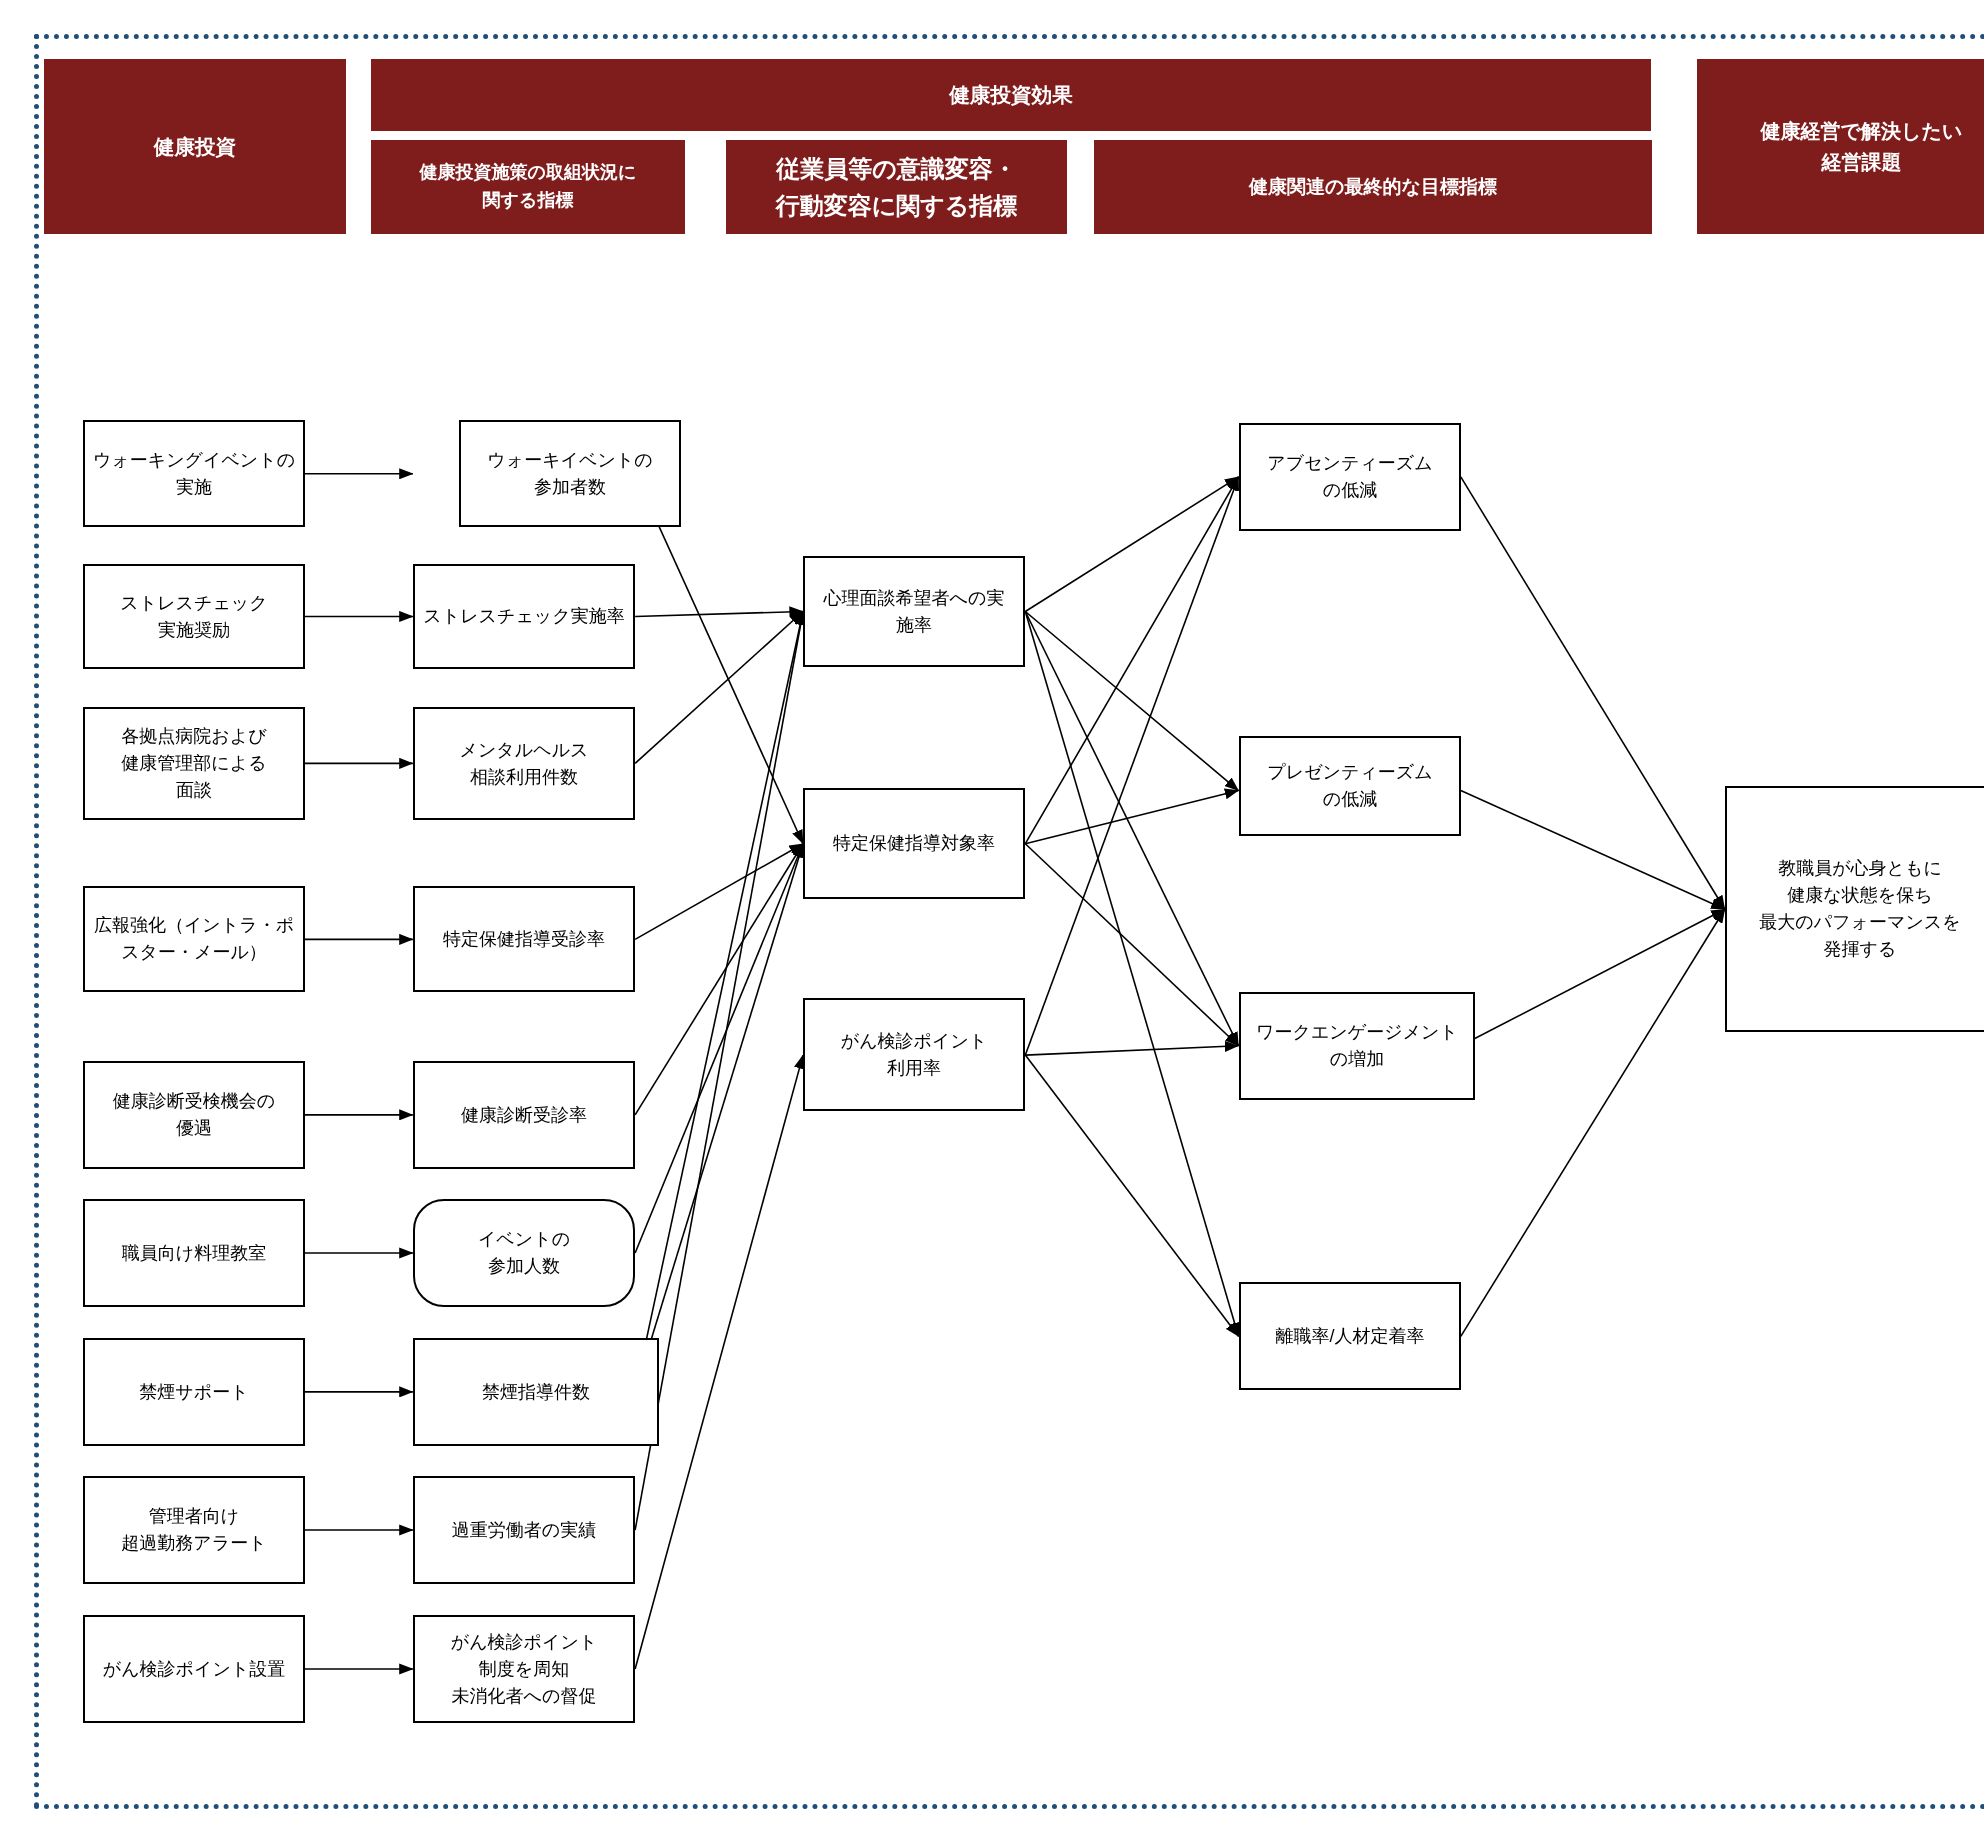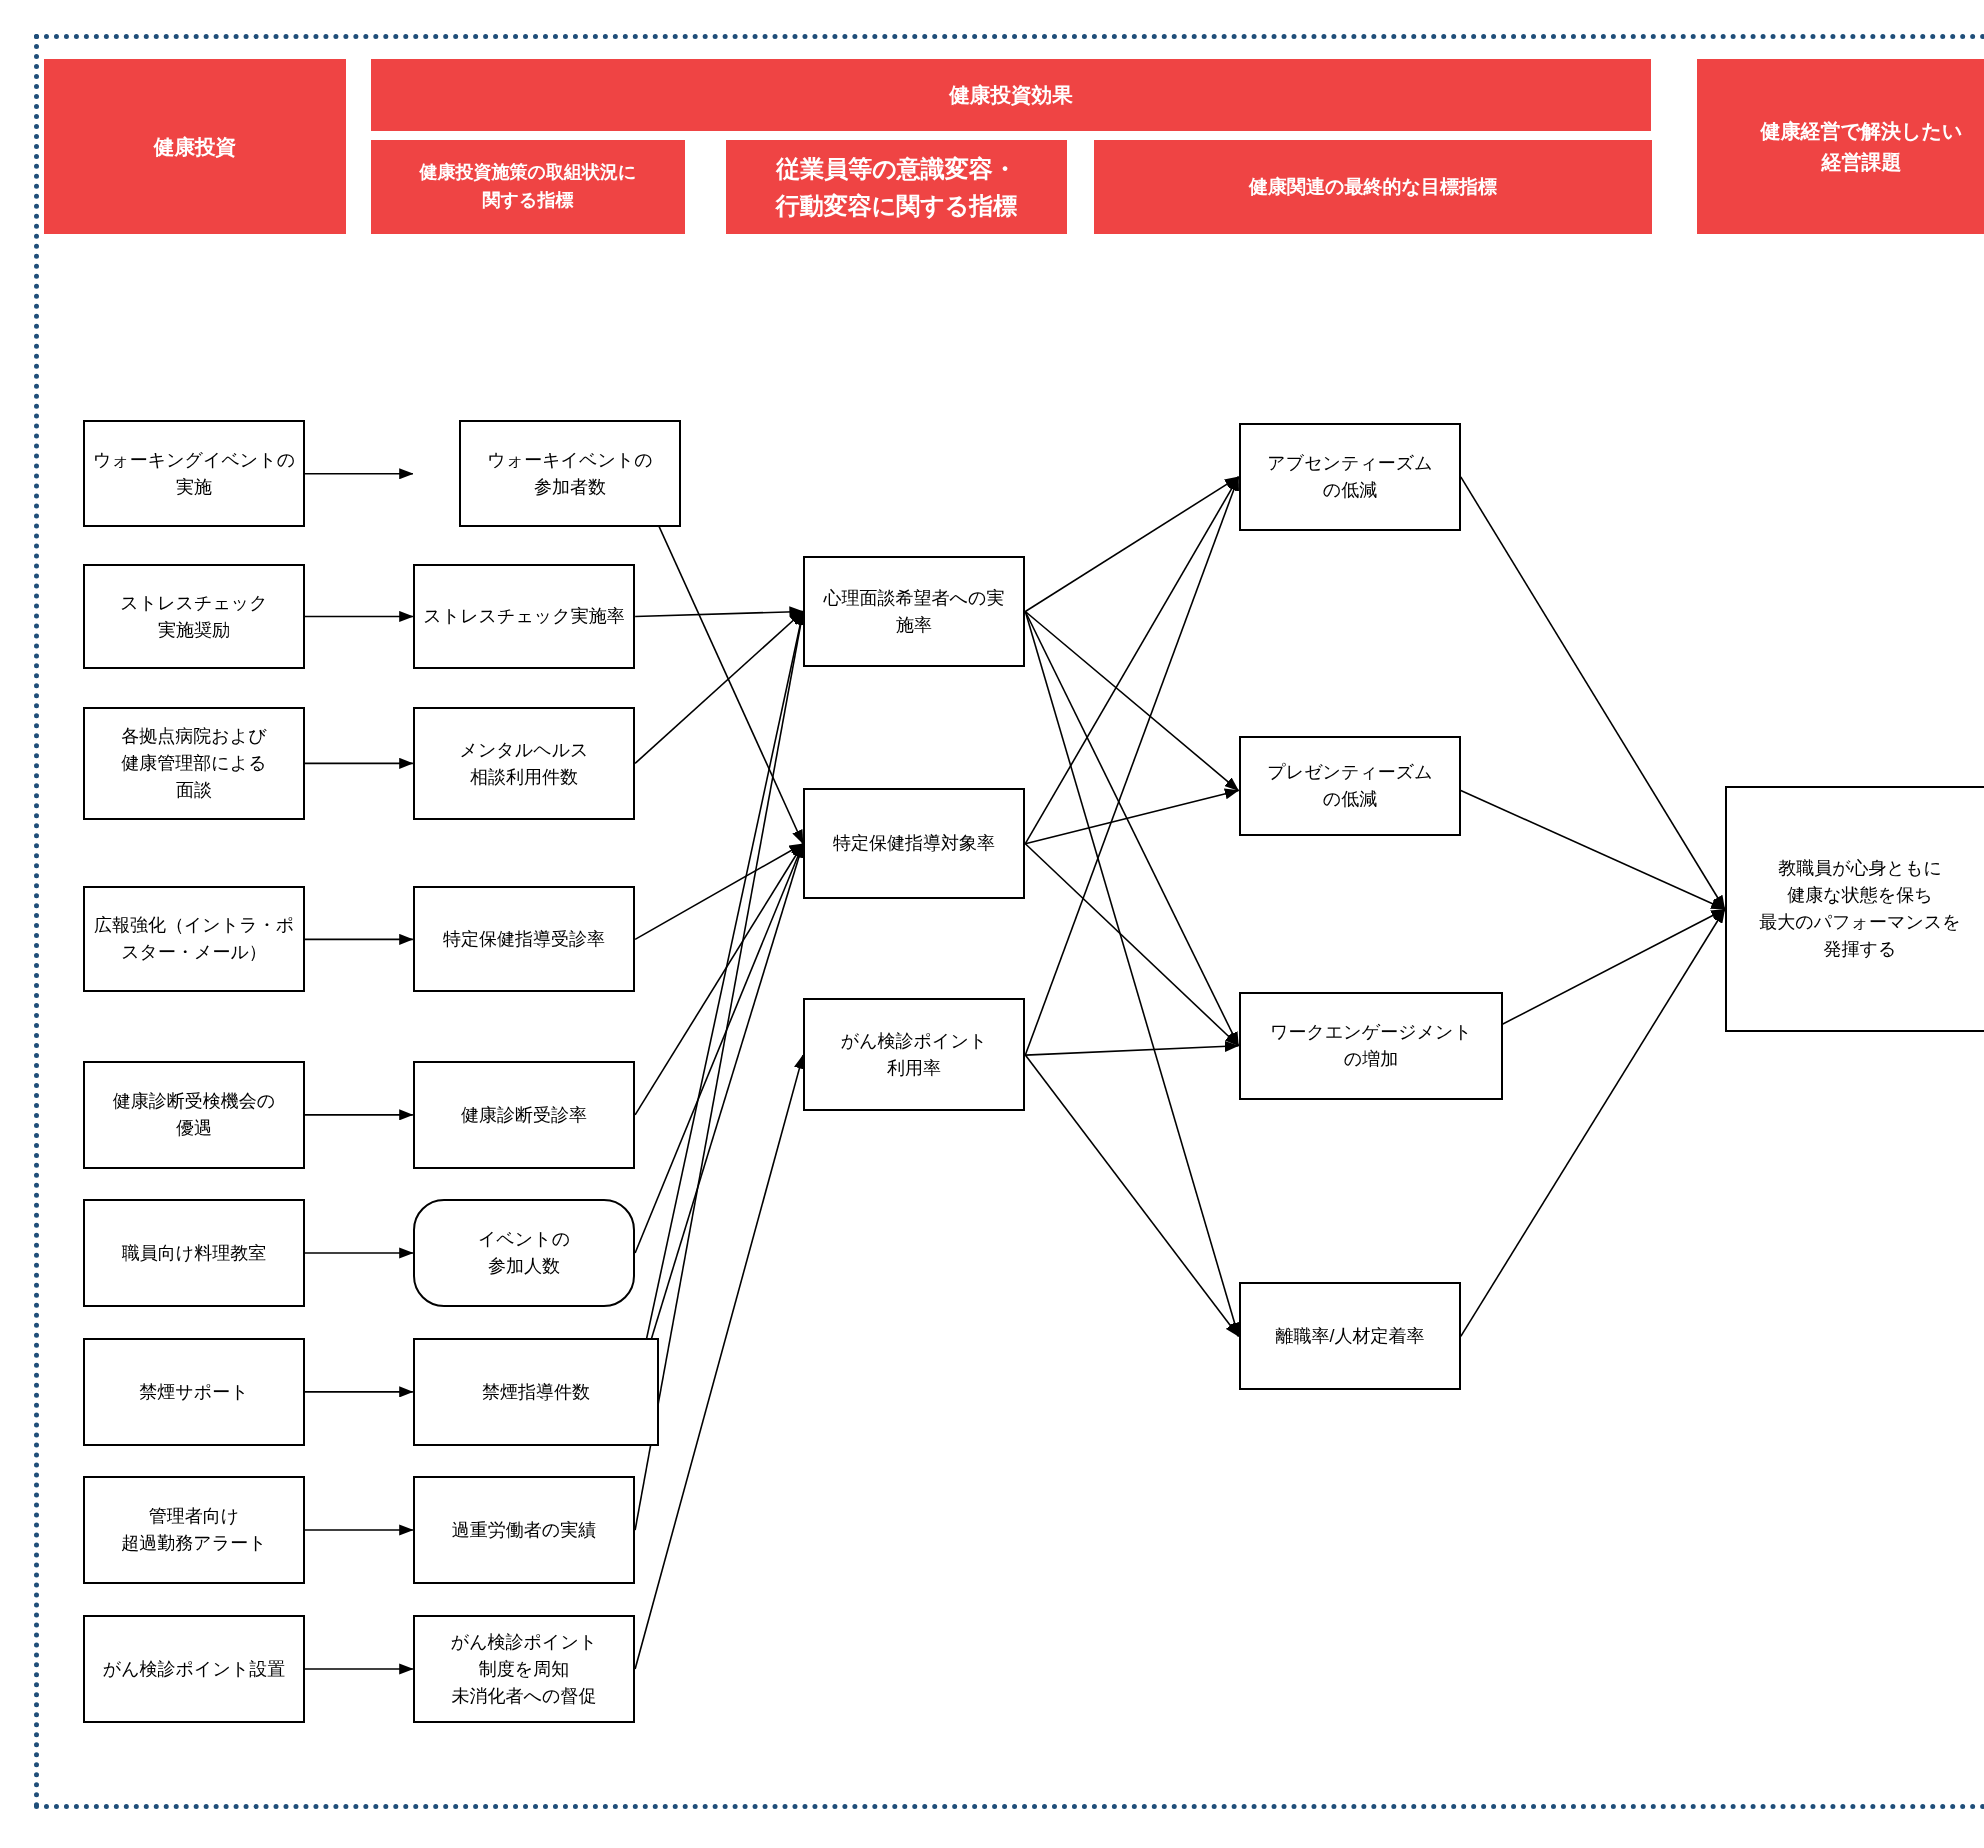--- a/index.html
+++ b/index.html
@@ -16,21 +16,21 @@
     position:absolute;
     left:34px;top:34px;
     width:2043px;height:1775px;
     border:5.6px dotted #1f4e79;
     box-sizing:border-box;
     pointer-events:none;
   }
   
   .hdr{
     position:absolute;
-    background:#ef4444;
+    background:#7f1d1d;
     color:#ffffff;
     display:flex;
     align-items:center;
     justify-content:center;
     text-align:center;
     font-weight:bold;
     line-height:1.55;
     box-sizing:border-box;
     padding:2.4px 5.6px;
   }
@@ -289,21 +289,21 @@
     </div>
   </div>
 
   <div class="node" id="n-goal2" style="left:1239px;top:736px;width:222px;height:100px;justify-content:center;">
     <div>
       <span>プレゼンティーズム</span>
       <span>の低減</span>
     </div>
   </div>
 
-  <div class="node" id="n-goal3" style="left:1239px;top:992px;width:264px;height:108px;">
+  <div class="node" id="n-goal3" style="left:1239px;top:992px;width:236px;height:108px;">
     <div>
       <span>ワークエンゲージメント</span>
       <span>の増加</span>
     </div>
   </div>
 
   <div class="node" id="n-goal4" style="left:1239px;top:1282px;width:222px;height:108px;">
     <div>
       <span>離職率/人材定着率</span>
     </div>

